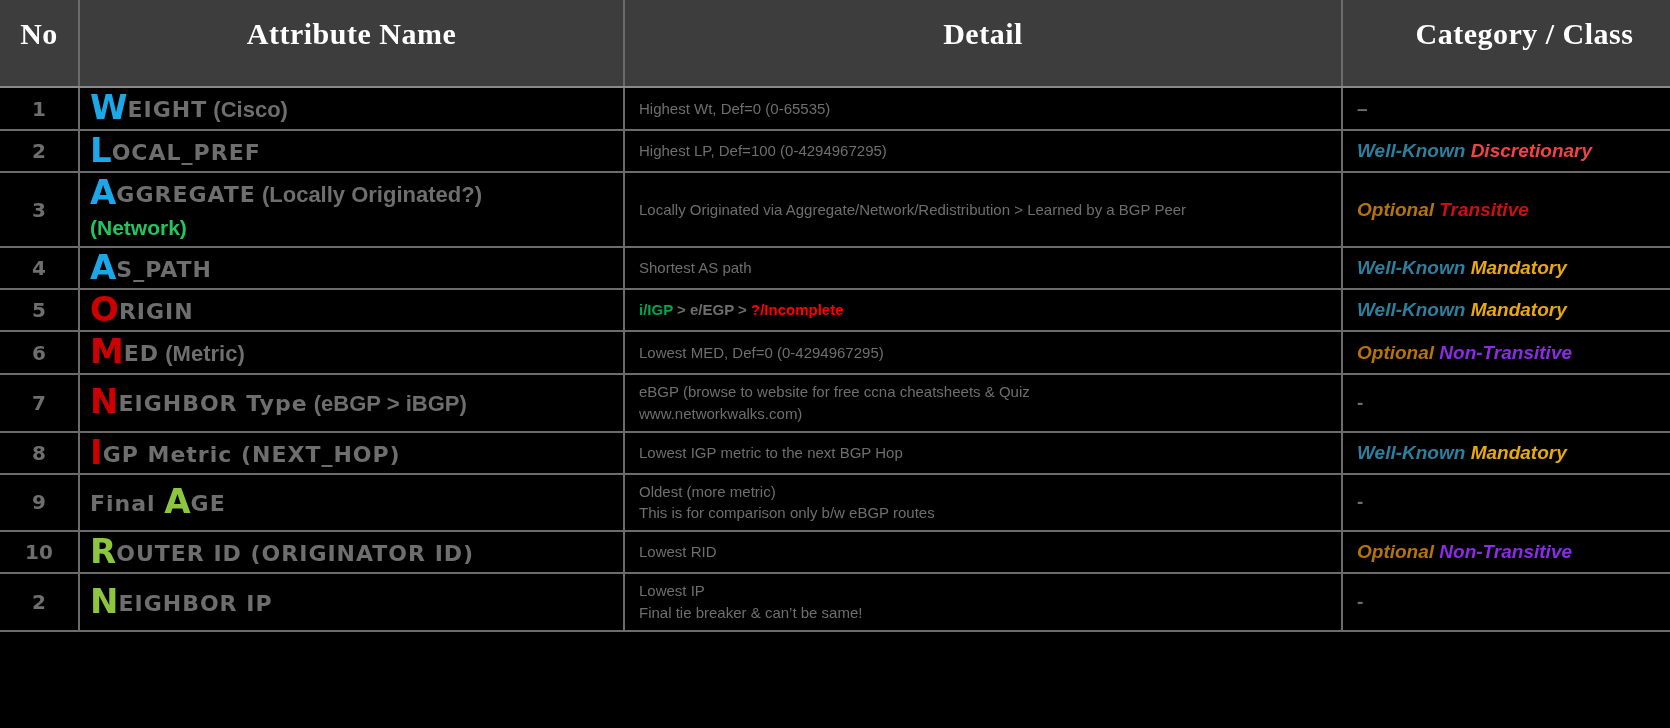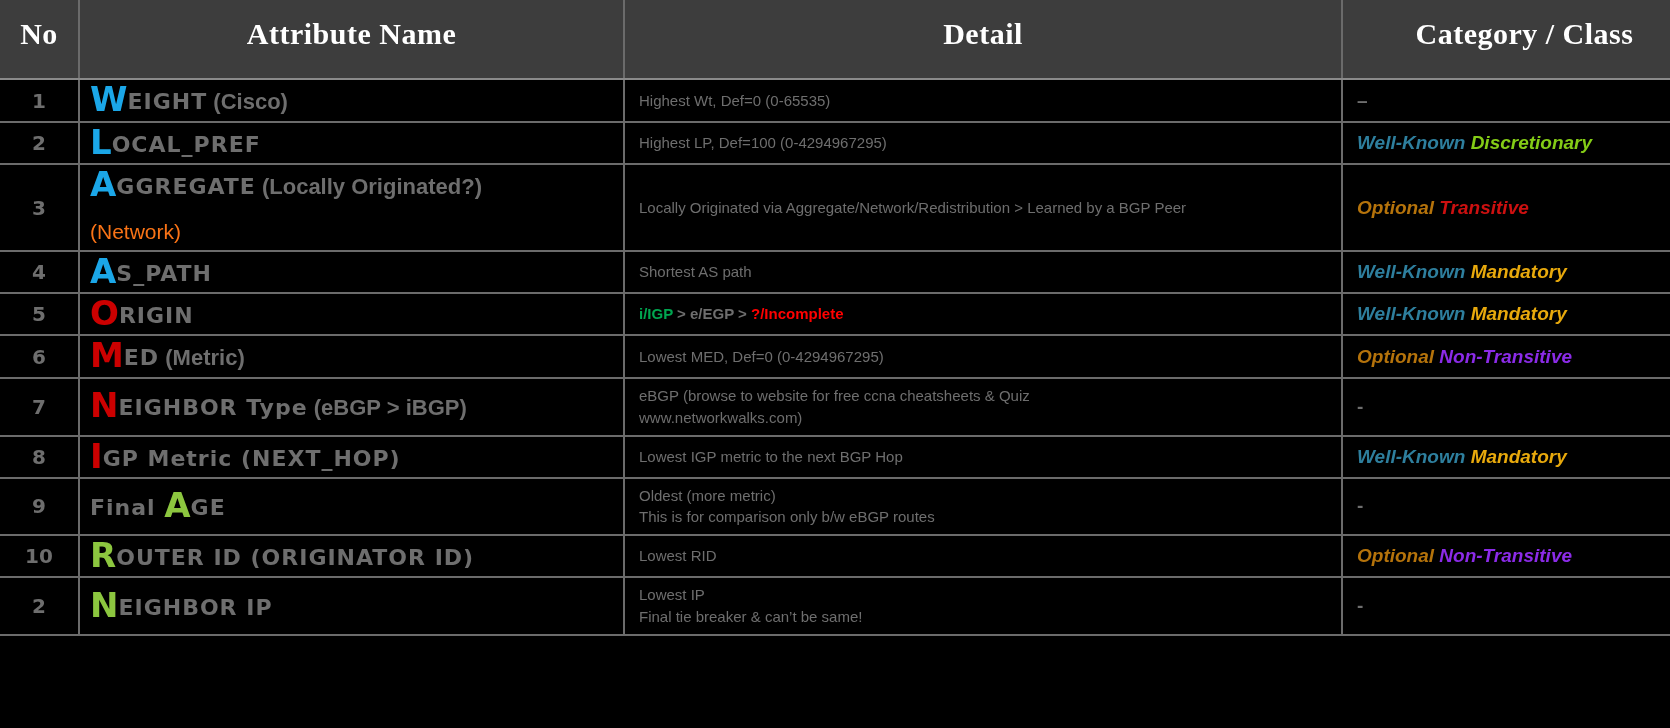--- a/index.html
+++ b/index.html
@@ -35,21 +35,21 @@
     background: #3d3d3d;
   }
   thead th {
     background: #3d3d3d;
     color: #ffffff;
     font-family: "Liberation Serif", serif;
     font-weight: bold;
     font-size: 30px;
     letter-spacing: 0.5px;
     text-align: center;
-    padding: 6px 4px 16px 4px;
+    padding: 6px 4px 24px 4px;
     border-right: 2px solid #6b6b6b;
     border-bottom: 2px solid #8a8a8a;
     height: 56px;
     vertical-align: middle;
   }
   thead th:last-child { border-right: none; }
   thead th.th-no { border-left: none; }
 
   
   tbody td {
@@ -119,24 +119,24 @@
     font-family: "DejaVu Sans", sans-serif;
     font-size: 22px;
     font-weight: bold;
     color: #6e6e6e;
     letter-spacing: 1px;
   }
   .attr .sub {
     display: block;
     font-family: "Liberation Sans", sans-serif;
     font-size: 21px;
-    font-weight: normal;
+    font-weight: bold;
     letter-spacing: 0px;
-    color: #f97316;
-    margin-top: 20px;
+    color: #22c55e;
+    margin-top: 8px;
   }
 
   .c-cat .dash,
   .c-detail .dash {
     color: #6e6e6e;
     font-style: normal;
     font-weight: bold;
   }
 
   .detail-line { display: block; }
@@ -162,21 +162,21 @@
             <span class="detail-line">Highest Wt, Def=0 (0-65535)</span>
           </td>
           <td class="c-cat"><span class="dash">–</span></td>
         </tr>
         <tr>
           <td class="c-no">2</td>
           <td class="c-name"><span class="attr"><span class="cap" style="color:#1BA7E8">L</span><span class="rest">OCAL_PREF</span></span></td>
           <td class="c-detail">
             <span class="detail-line">Highest LP, Def=100 (0-4294967295)</span>
           </td>
-          <td class="c-cat"><span style="color:#2E7F9E">Well-Known</span><span>&nbsp;</span><span style="color:#84cc16">Discretionary</span></td>
+          <td class="c-cat"><span style="color:#2E7F9E">Well-Known</span><span>&nbsp;</span><span style="color:#ef4444">Discretionary</span></td>
         </tr>
         <tr>
           <td class="c-no">3</td>
           <td class="c-name"><span class="attr"><span class="cap" style="color:#1BA7E8">A</span><span class="rest">GGREGATE</span><span class="tail">  (Locally Originated?)</span><span class="sub">(Network)</span></span></td>
           <td class="c-detail">
             <span class="detail-line">Locally Originated  via Aggregate/Network/Redistribution   &gt; Learned by a BGP Peer</span>
           </td>
           <td class="c-cat"><span style="color:#B5730B">Optional</span><span>&nbsp;</span><span style="color:#CC1010">Transitive</span></td>
         </tr>
         <tr>

